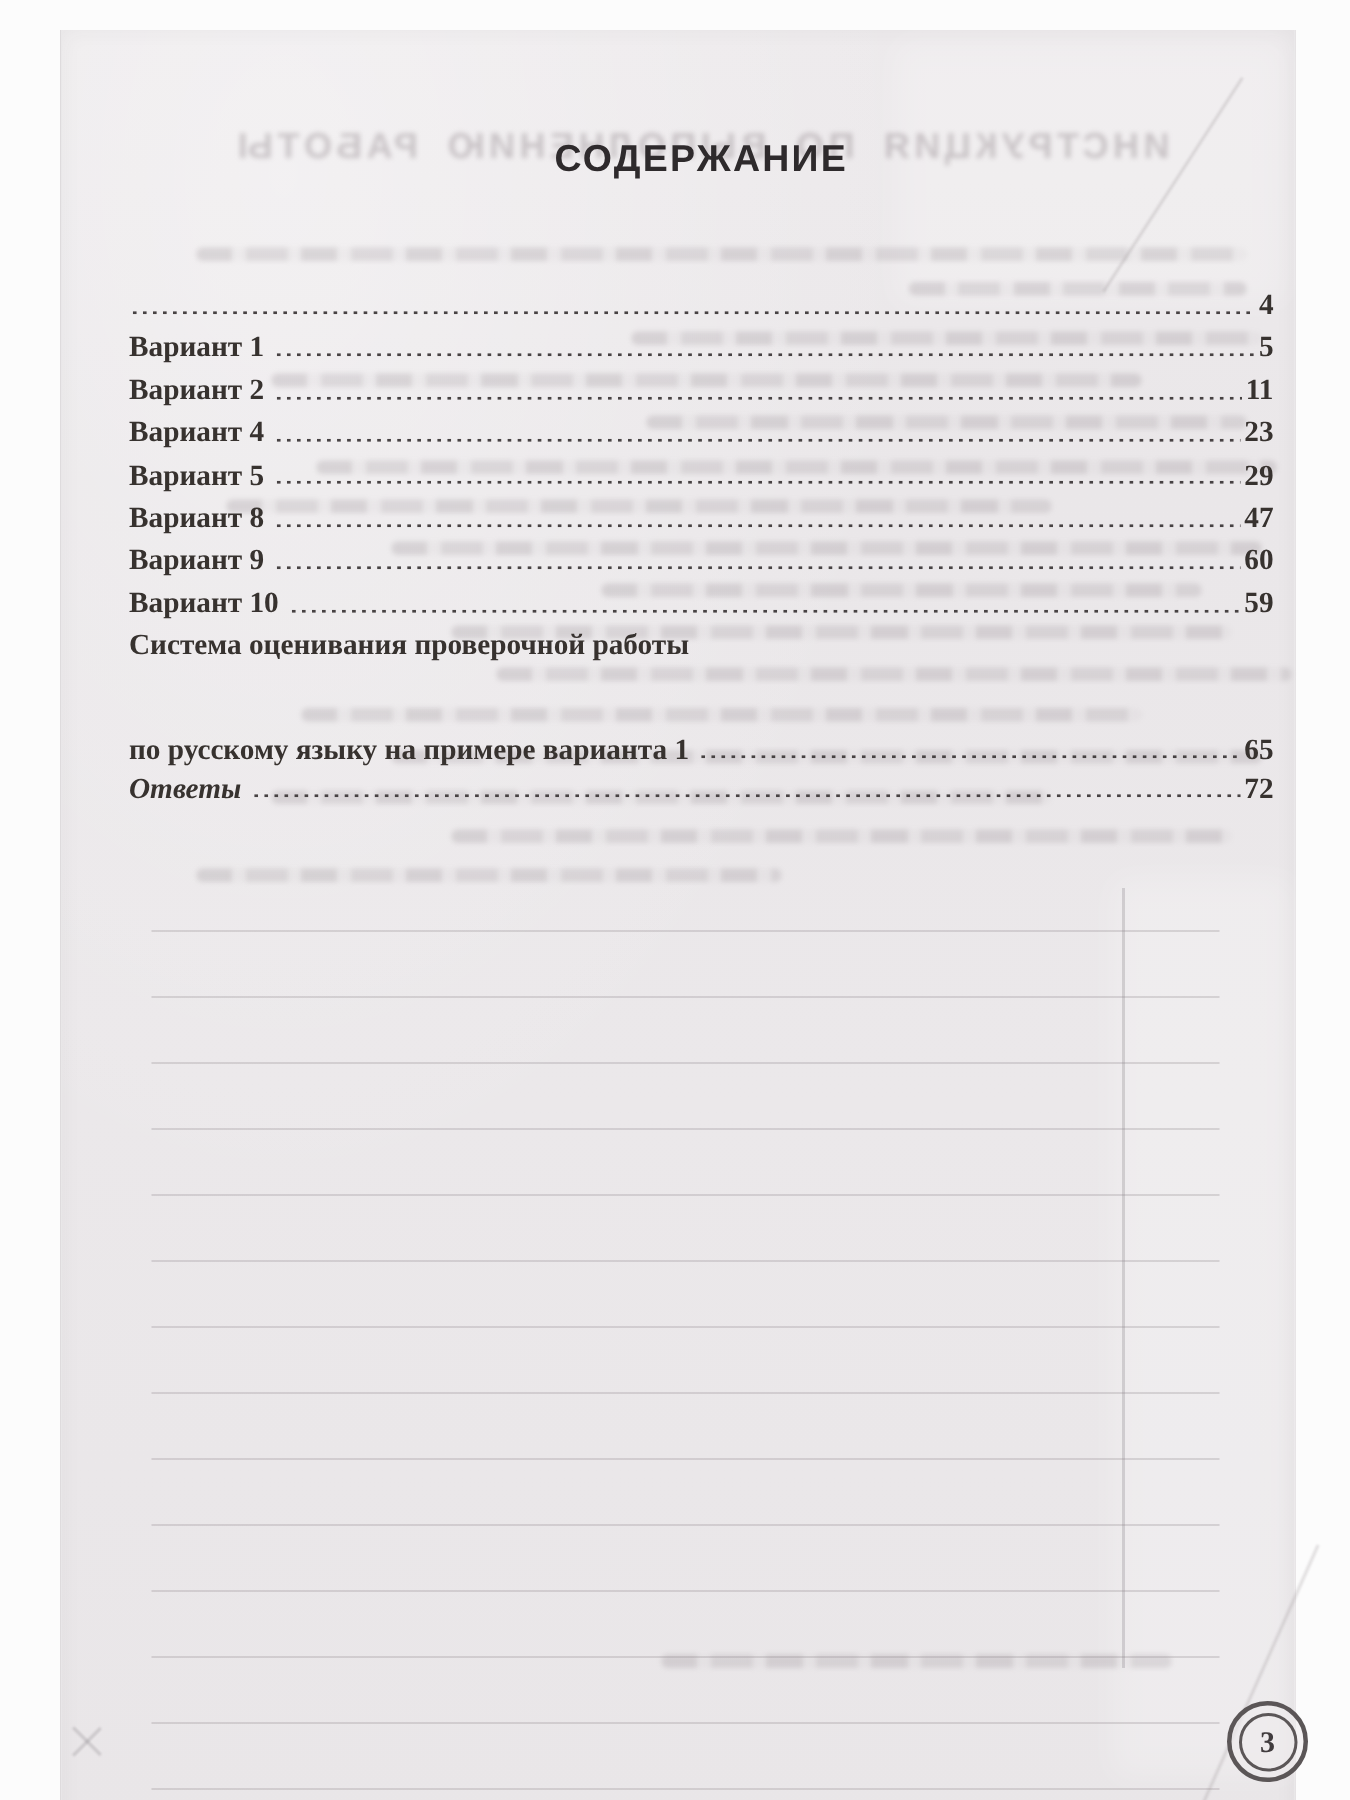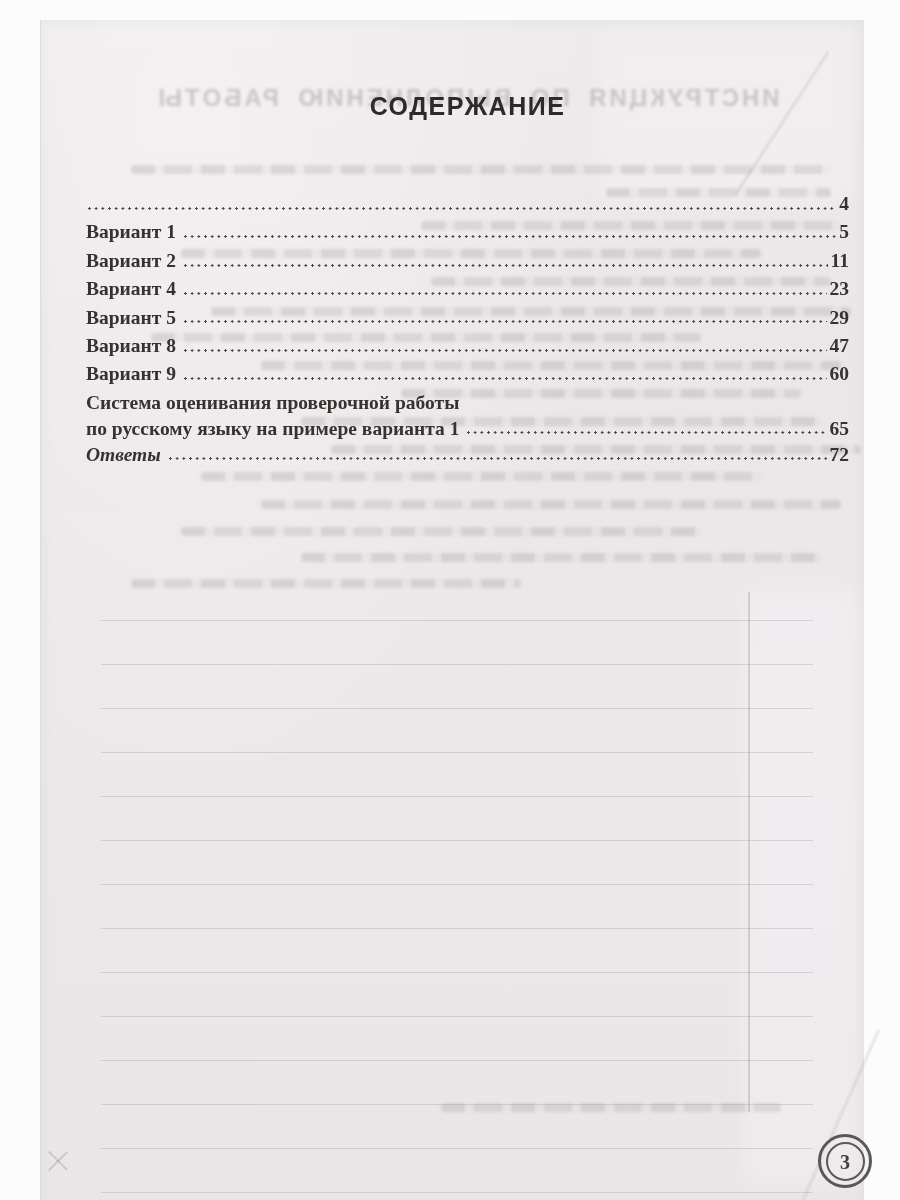--- a/index.html
+++ b/index.html
@@ -82,21 +82,21 @@
   .toc-label{white-space:nowrap;padding-right:6px;}
   .toc-dots{
     flex:1;height:28.4px;align-self:stretch;
     background-image:radial-gradient(circle 1.3px at 1.7px 50%, #474243 97%, rgba(0,0,0,0) 100%);
     background-size:6.7px 3.4px;
     background-repeat:repeat-x;
     background-position:2px 16.8px;
   }
   .toc-num{white-space:nowrap;padding-left:3px;}
   .toc-row.sys-line1{height:28px;line-height:28px;}
-  .toc-row.sys-line2{height:24px;line-height:24px;}
+  .toc-row.sys-line2{height:24px;line-height:24px;margin-top:44px;}
   .toc-row.sys-line2 .toc-dots{height:24px;background-position:2px 13.8px;}
   .toc-row.answers{height:27px;line-height:27px;}
   .toc-row.answers .toc-label{font-style:italic;}
   .toc-row.answers .toc-dots{height:27px;background-position:2px 15.8px;}
 
   
   .page-badge{
     position:absolute;left:777px;top:1114px;width:54px;height:54px;
     border:3.5px solid #5b5657;border-radius:50%;
     box-sizing:border-box;
@@ -181,20 +181,25 @@
       <div class="toc-row">
         <span class="toc-label">Вариант 8</span>
         <span class="toc-dots"></span>
         <span class="toc-num">47</span>
       </div>
       <div class="toc-row">
         <span class="toc-label">Вариант 9</span>
         <span class="toc-dots"></span>
         <span class="toc-num">60</span>
       </div>
+      <div class="toc-row">
+        <span class="toc-label">Вариант 10</span>
+        <span class="toc-dots"></span>
+        <span class="toc-num">59</span>
+      </div>
 
       <div class="toc-row sys-line1">
         <span class="toc-label">Система оценивания проверочной работы</span>
       </div>
       <div class="toc-row sys-line2">
         <span class="toc-label">по русскому языку на примере варианта 1</span>
         <span class="toc-dots"></span>
         <span class="toc-num">65</span>
       </div>
 

